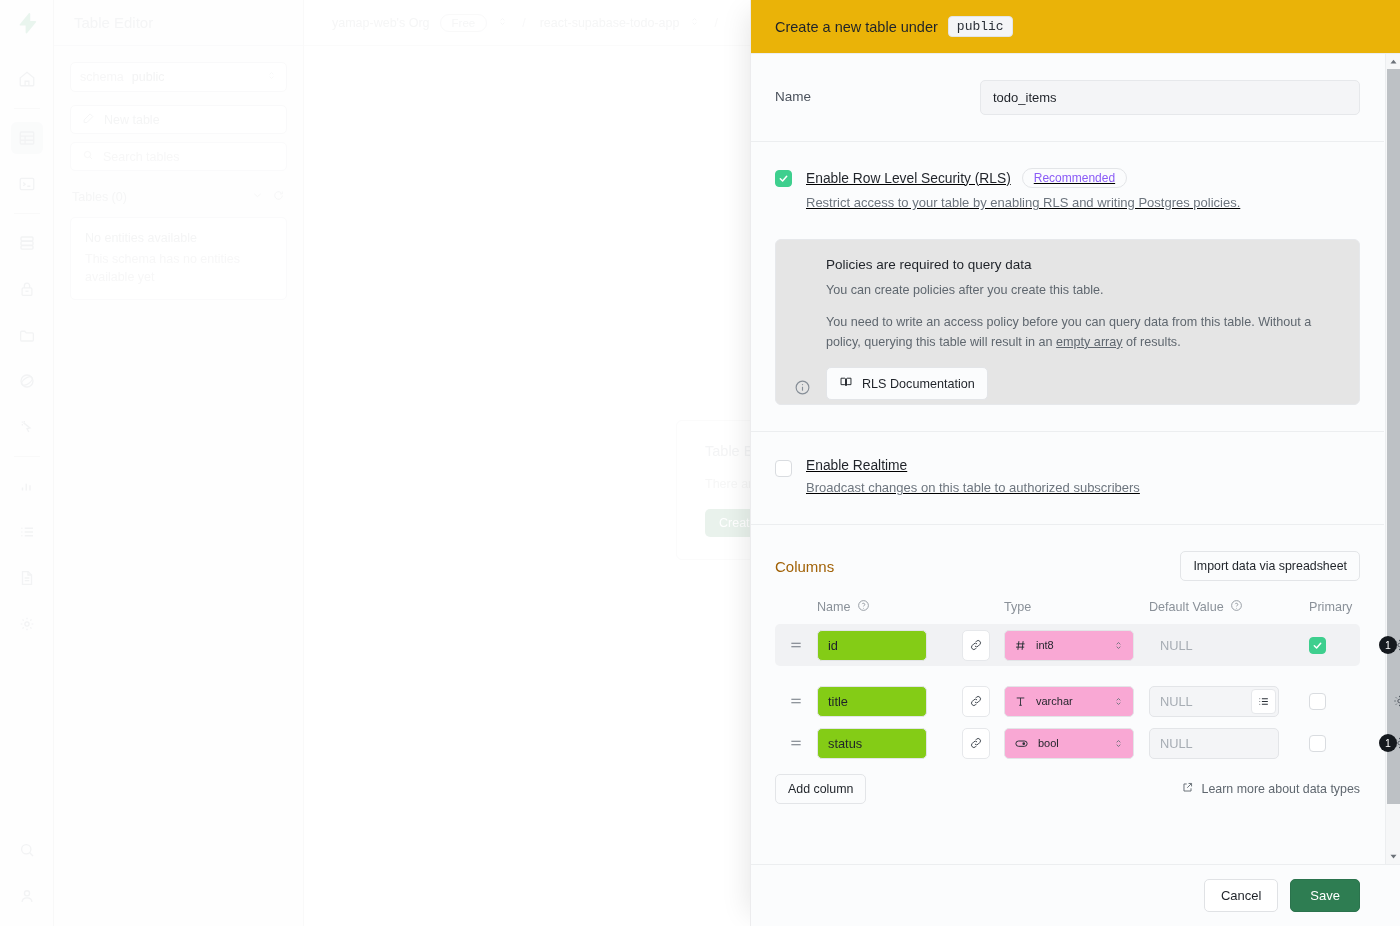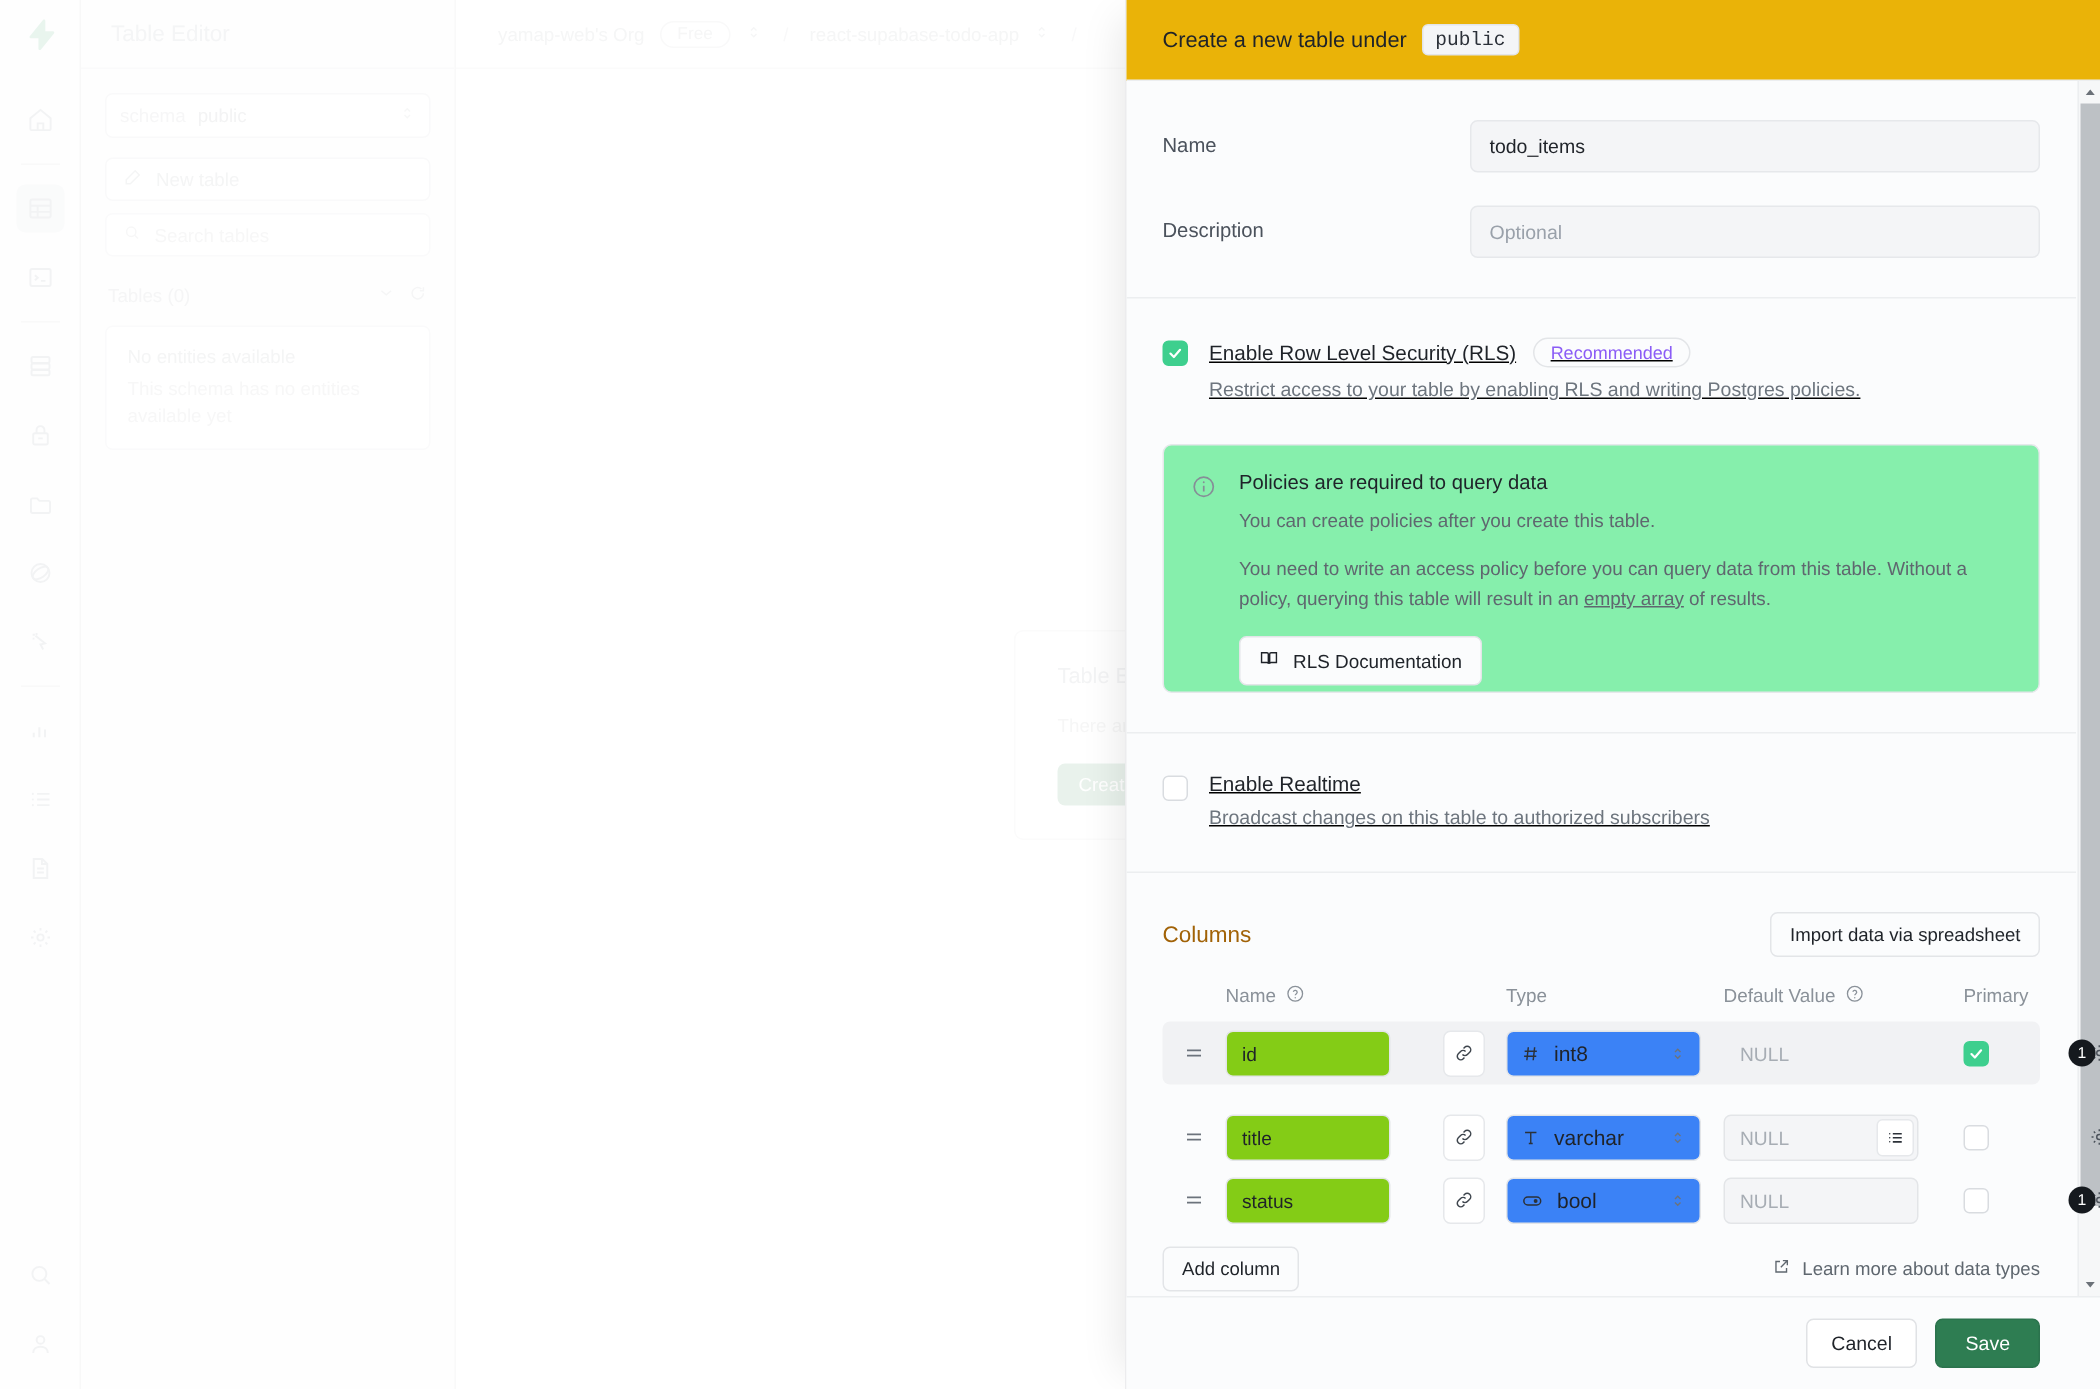--- a/index.html
+++ b/index.html
@@ -157,21 +157,21 @@
   .chk-title { font-size: 13.8px; color: #1f2329; }
   .rec-badge {
     border: 1px solid #e3e5e8; border-radius: 11px; padding: 2px 11px;
     font-size: 12px; color: #8b5cf6; background: #fbfcfd;
   }
   .chk-desc { font-size: 13px; color: #6d757e; margin-top: 6px; line-height: 1.45; }
 
   
   .callout {
     margin-top: 26px; border: 1px solid #e6e8eb; border-radius: 6px;
-    padding: 17px 18px 4px 18px; display: flex; gap: 14px; background: #86efac;
+    padding: 17px 18px 4px 18px; display: flex; gap: 14px; background: #e5e5e5; align-items: flex-end;
   }
   .callout-icon { flex: 0 0 18px; margin-top: 2px; color: #868e97; }
   .callout-body { flex: 1; }
   .callout-title { font-size: 13.5px; color: #1f2329; margin-bottom: 9px; }
   .callout-p { font-size: 12.6px; color: #5f676f; line-height: 1.55; }
   .callout-p + .callout-p { margin-top: 13px; }
   .callout-p u { text-decoration: underline; }
   .doc-btn {
     margin-top: 15px; display: inline-flex; align-items: center; gap: 9px;
     border: 1px solid #e3e5e8; border-radius: 5px; background: #fbfcfd;
@@ -217,22 +217,22 @@
   }
   .cr-link { width: 42px; flex: 0 0 42px; display: flex; align-items: center; }
   .link-btn {
     width: 28px; height: 31px; border: 1px solid #e6e8eb; border-radius: 5px;
     background: #fff; display: flex; align-items: center; justify-content: center;
     color: #3e454d; cursor: pointer;
   }
   .cr-type { width: 145px; flex: 0 0 145px; }
   .type-sel {
     width: 130px; height: 31px; border: 1px solid #e3e5e8; border-radius: 5px;
-    background: #3b82f6; display: flex; align-items: center; gap: 9px;
-    padding: 0 9px; font-size: 14px; color: #1f2329; cursor: pointer;
+    background: #f9a8d4; display: flex; align-items: center; gap: 9px;
+    padding: 0 9px; font-size: 11px; color: #1f2329; cursor: pointer;
   }
   .type-sel .ts-icon { display: flex; align-items: center; color: #2b3138; }
   .type-sel .ts-caret { margin-left: auto; color: #6c737c; display: flex; }
   .cr-def { width: 160px; flex: 0 0 160px; }
   .def-wrap { position: relative; width: 130px; }
   .def-input {
     width: 130px; height: 31px; border: 1px solid #e3e5e8; border-radius: 5px;
     background: #f4f5f7; padding: 0 10px; font-size: 12.8px; color: #1f2329;
     font-family: "Liberation Sans", sans-serif; outline: none;
   }
@@ -504,26 +504,20 @@
     <div class="panel-scroll">
       <div class="panel-inner">
 
         <div class="sec">
           <div class="field-row">
             <div class="field-label">Name</div>
             <div class="field-ctl">
               <input class="txt-input" value="todo_items" style="">
             </div>
           </div>
-          <div class="field-row">
-            <div class="field-label">Description</div>
-            <div class="field-ctl">
-              <input class="txt-input" placeholder="Optional" style="">
-            </div>
-          </div>
         </div>
 
         <div class="sec">
           <div class="chk-row">
             <div class="chk on">
               <svg width="11" height="11" viewBox="0 0 24 24" fill="none" stroke="#fff" stroke-width="3.2" stroke-linecap="round" stroke-linejoin="round">
                   <path d="M5 12.5 10 17.5 19 7"></path>
                 </svg>
             </div>
             <div class="chk-body">

